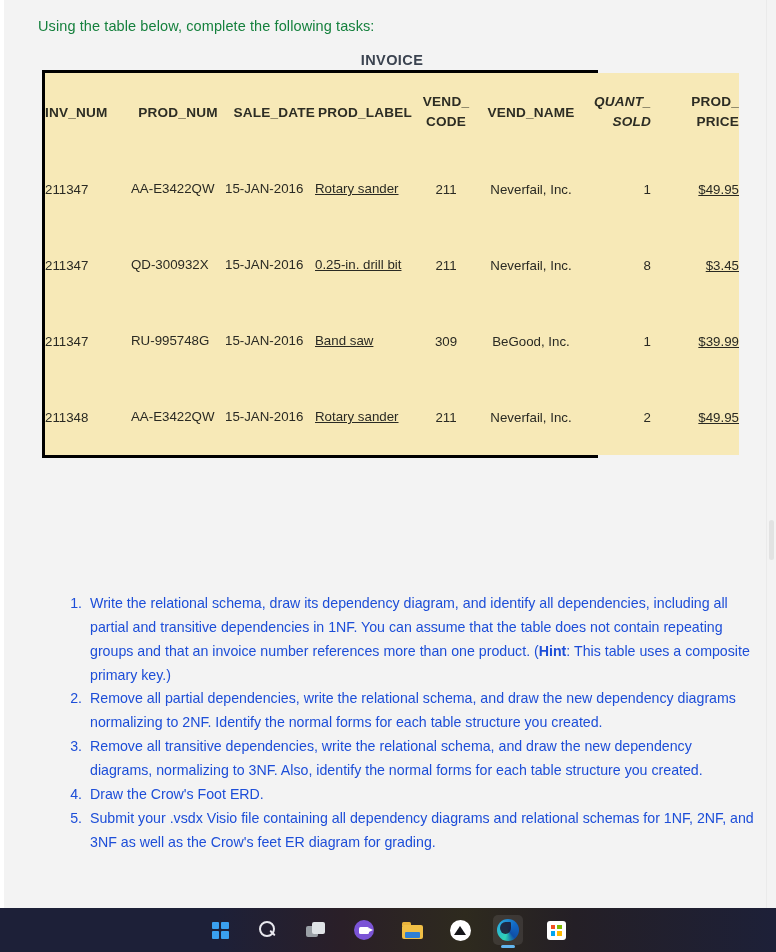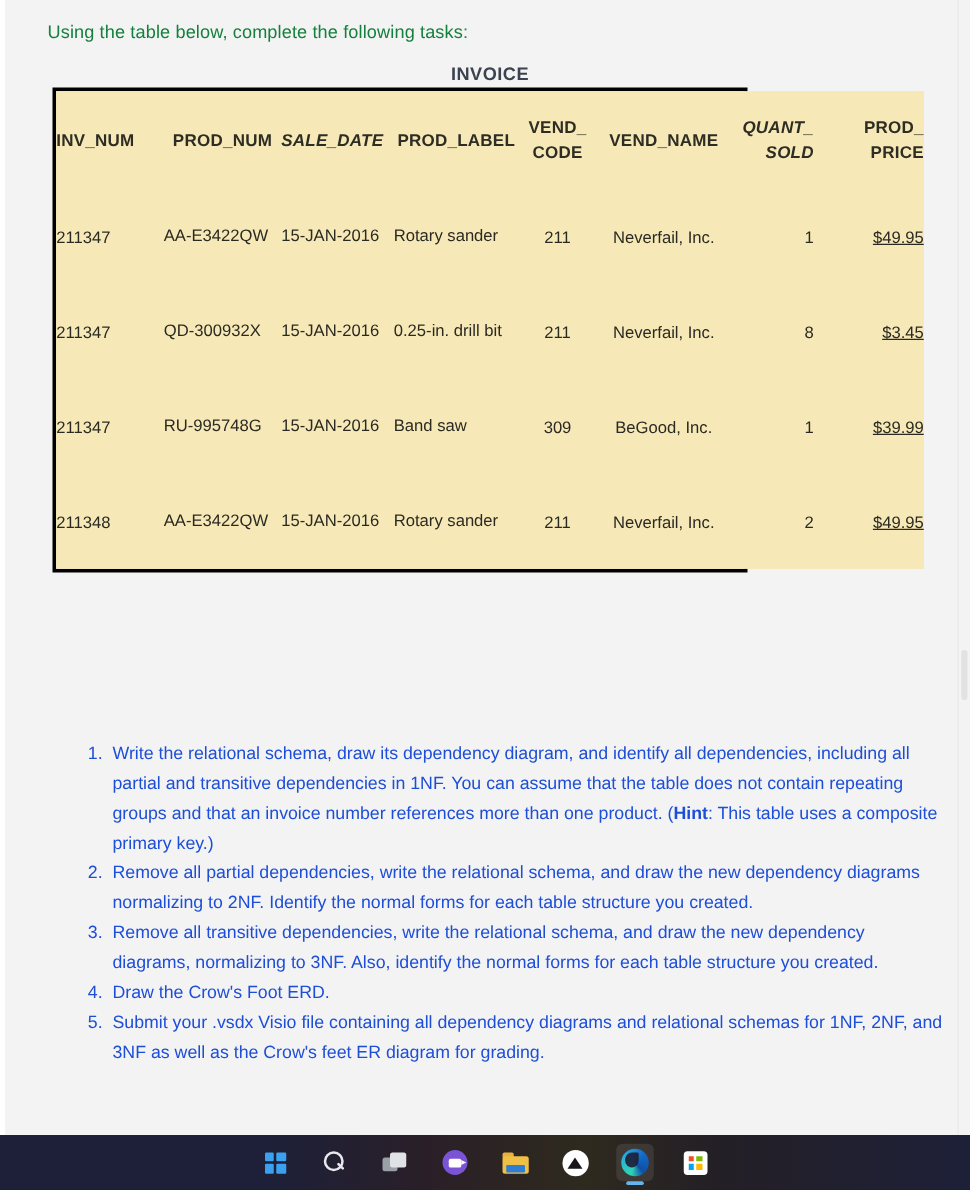--- a/index.html
+++ b/index.html
@@ -106,37 +106,37 @@
   col.c-prod  { width: 94px; }
   col.c-date  { width: 90px; }
   col.c-label { width: 100px; }
   col.c-vcode { width: 62px; }
   col.c-vname { width: 108px; }
   col.c-qty   { width: 66px; }
   col.c-price { width: 88px; }
 
   th.th-inv   { text-align: left;   padding-left: 6px; }
   th.th-prod  { text-align: center; }
-  th.th-date  { text-align: left; font-style: italic; }
+  th.th-date  { text-align: right; }
   th.th-label { text-align: center; }
   th.th-vcode { text-align: center; }
   th.th-vname { text-align: center; }
   th.th-qty   { text-align: right; padding-right: 6px; font-style: italic; }
   th.th-price { text-align: right; padding-right: 16px; }
 
   .two-line { display: block; line-height: 1.45; }
   .th-vcode .l1 { text-align: center; }
   .th-vcode .l2 { text-align: center; }
   .th-qty .l1, .th-qty .l2 { text-align: right; }
   .th-price .l1, .th-price .l2 { text-align: right; }
 
   td.td-inv   { text-align: left;   padding-left: 6px; }
   td.td-prod  { text-align: left;   padding-left: 18px; line-height: 1.5; }
   td.td-date  { text-align: left;   padding-left: 14px; line-height: 1.5; }
-  td.td-label { text-align: left;   padding-left: 12px; line-height: 1.5; }
+  td.td-label { text-align: left;   padding-left: 12px; line-height: 1.5; text-decoration: underline; }
   td.td-vcode { text-align: center; }
   td.td-vname { text-align: center; }
   td.td-qty   { text-align: right;  padding-right: 22px; }
   td.td-price { text-align: right;  padding-right: 14px; text-decoration: underline; }
 
   
   #tasks {
     position: absolute;
     left: 60px;
     top: 592px;

